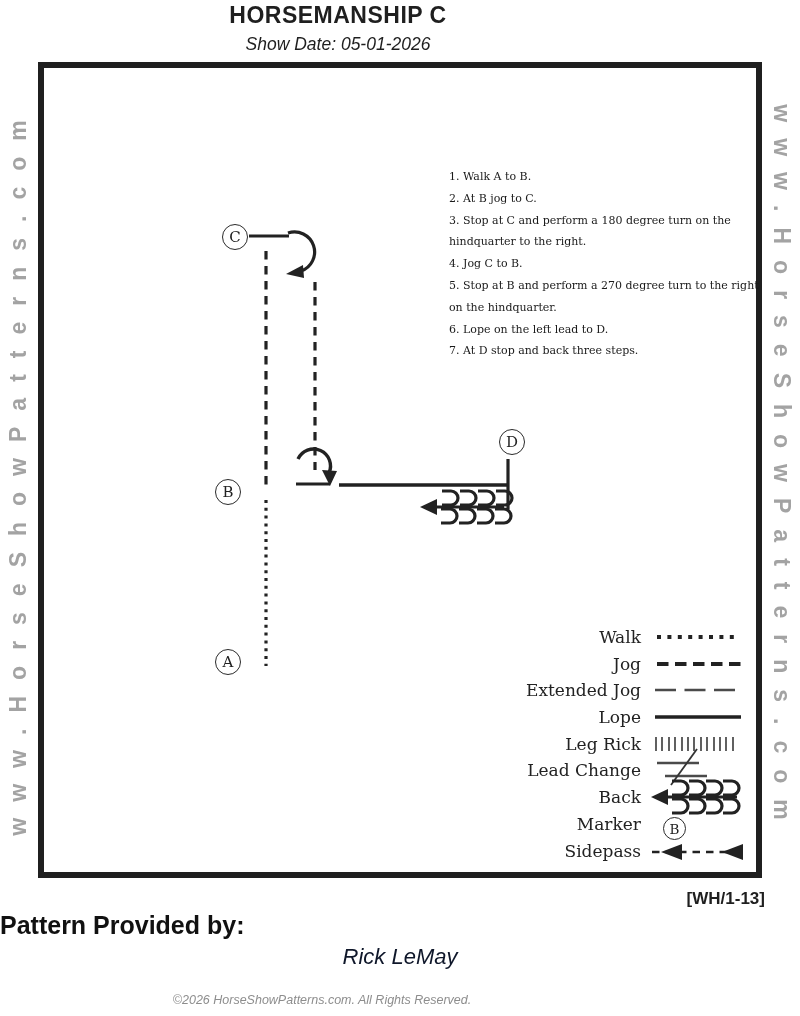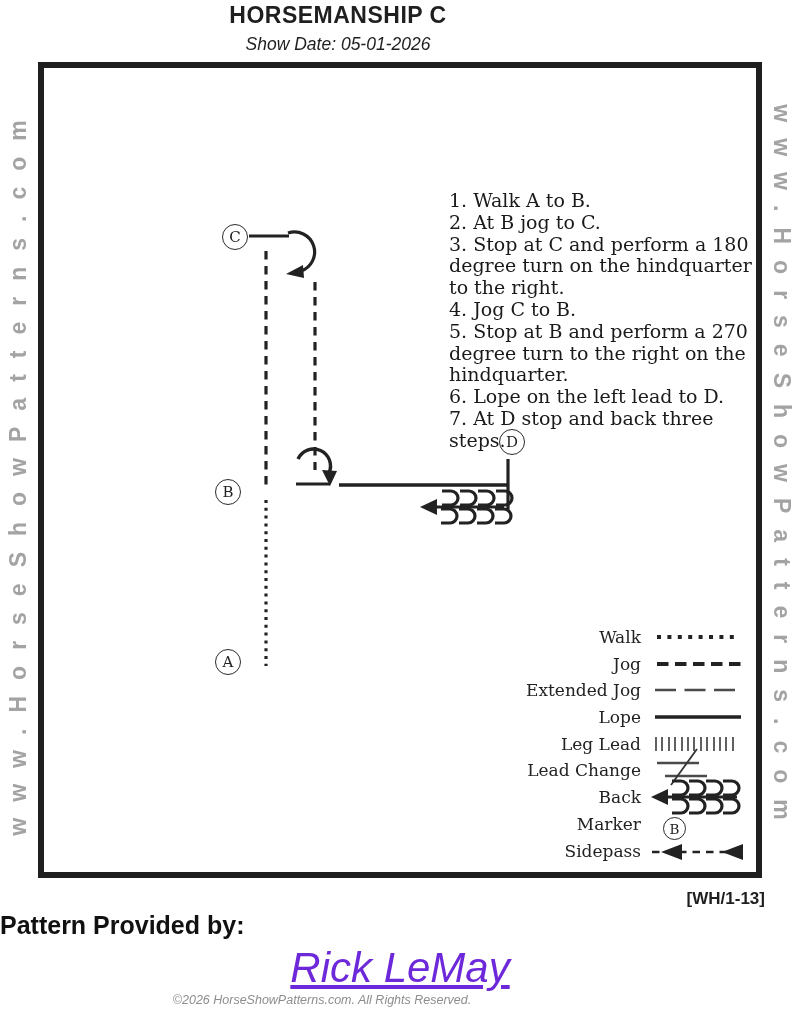--- a/index.html
+++ b/index.html
@@ -20,41 +20,41 @@
   
   .wm{width:816px;height:34px;line-height:34px;text-align:center;
       font-weight:700;font-size:23px;letter-spacing:16px;color:#a3a3a3;
       white-space:nowrap;}
   .wm-left{left:-390px;top:453px;transform:rotate(-90deg);}
   .wm-right{left:374px;top:453px;transform:rotate(90deg);}
 
   
   .instructions{left:449px;top:166px;width:314px;
                 font-family:"DejaVu Serif","Liberation Serif",serif;
-                font-size:19px;line-height:21.8px;color:#1a1a1a;margin-top:24px;}
+                font-size:11px;line-height:21.8px;color:#1a1a1a;}
 
   
   .marker{width:26px;height:26px;border:1.8px solid #2b2b2b;border-radius:50%;
           box-sizing:border-box;background:#fff;
           font-family:"DejaVu Serif","Liberation Serif",serif;font-size:15px;
           display:flex;align-items:center;justify-content:center;color:#222;}
   .marker-small{width:23px;height:23px;border-width:1.6px;font-size:13.5px;}
 
   
   .lg-label{right:159px;height:22px;line-height:22px;text-align:right;
             font-family:"DejaVu Serif","Liberation Serif",serif;
             font-size:17px;color:#222;white-space:nowrap;}
 
   .pattern-code{right:35px;top:889px;font-weight:bold;font-size:17px;}
 
   
   .provided{top:911px;left:0;width:800px;
             font-size:25px;font-weight:bold;color:#111;}
   .provider{top:944px;left:0;width:800px;text-align:center;
-            font-size:42px;font-style:italic;color:#6d28d9;text-decoration:underline;}
+            font-size:22px;font-style:italic;color:#0f172a;}
   .copyright{top:993px;left:0;width:644px;text-align:center;
              font-size:12.5px;font-style:italic;color:#8d8d8d;}
 
   svg.diagram{position:absolute;left:0;top:0;}
 </style>
 </head>
 <body>
 
 <div class="abs title">HORSEMANSHIP C</div>
 <div class="abs subtitle">Show Date: 05-01-2026</div>
@@ -137,21 +137,21 @@
   <div>4. Jog C to B.</div>
   <div>5. Stop at B and perform a 270 degree turn to the right on the hindquarter.</div>
   <div>6. Lope on the left lead to D.</div>
   <div>7. At D stop and back three steps.</div>
 </div>
 
 <div class="abs lg-label" style="top:626px;">Walk</div>
 <div class="abs lg-label" style="top:653px;">Jog</div>
 <div class="abs lg-label" style="top:679px;">Extended Jog</div>
 <div class="abs lg-label" style="top:706px;">Lope</div>
-<div class="abs lg-label" style="top:733px;">Leg Lead</div>
+<div class="abs lg-label" style="top:733px;">Leg Rick</div>
 <div class="abs lg-label" style="top:759px;">Lead Change</div>
 <div class="abs lg-label" style="top:786px;">Back</div>
 <div class="abs lg-label" style="top:813px;margin-left:12px;">Marker</div>
 <div class="abs lg-label" style="top:840px;">Sidepass</div>
 
 <div class="abs marker marker-small" style="left:663px;top:817px;">
     <span>B</span>
   </div>
 
 <div class="abs pattern-code">[WH/1-13]</div>

